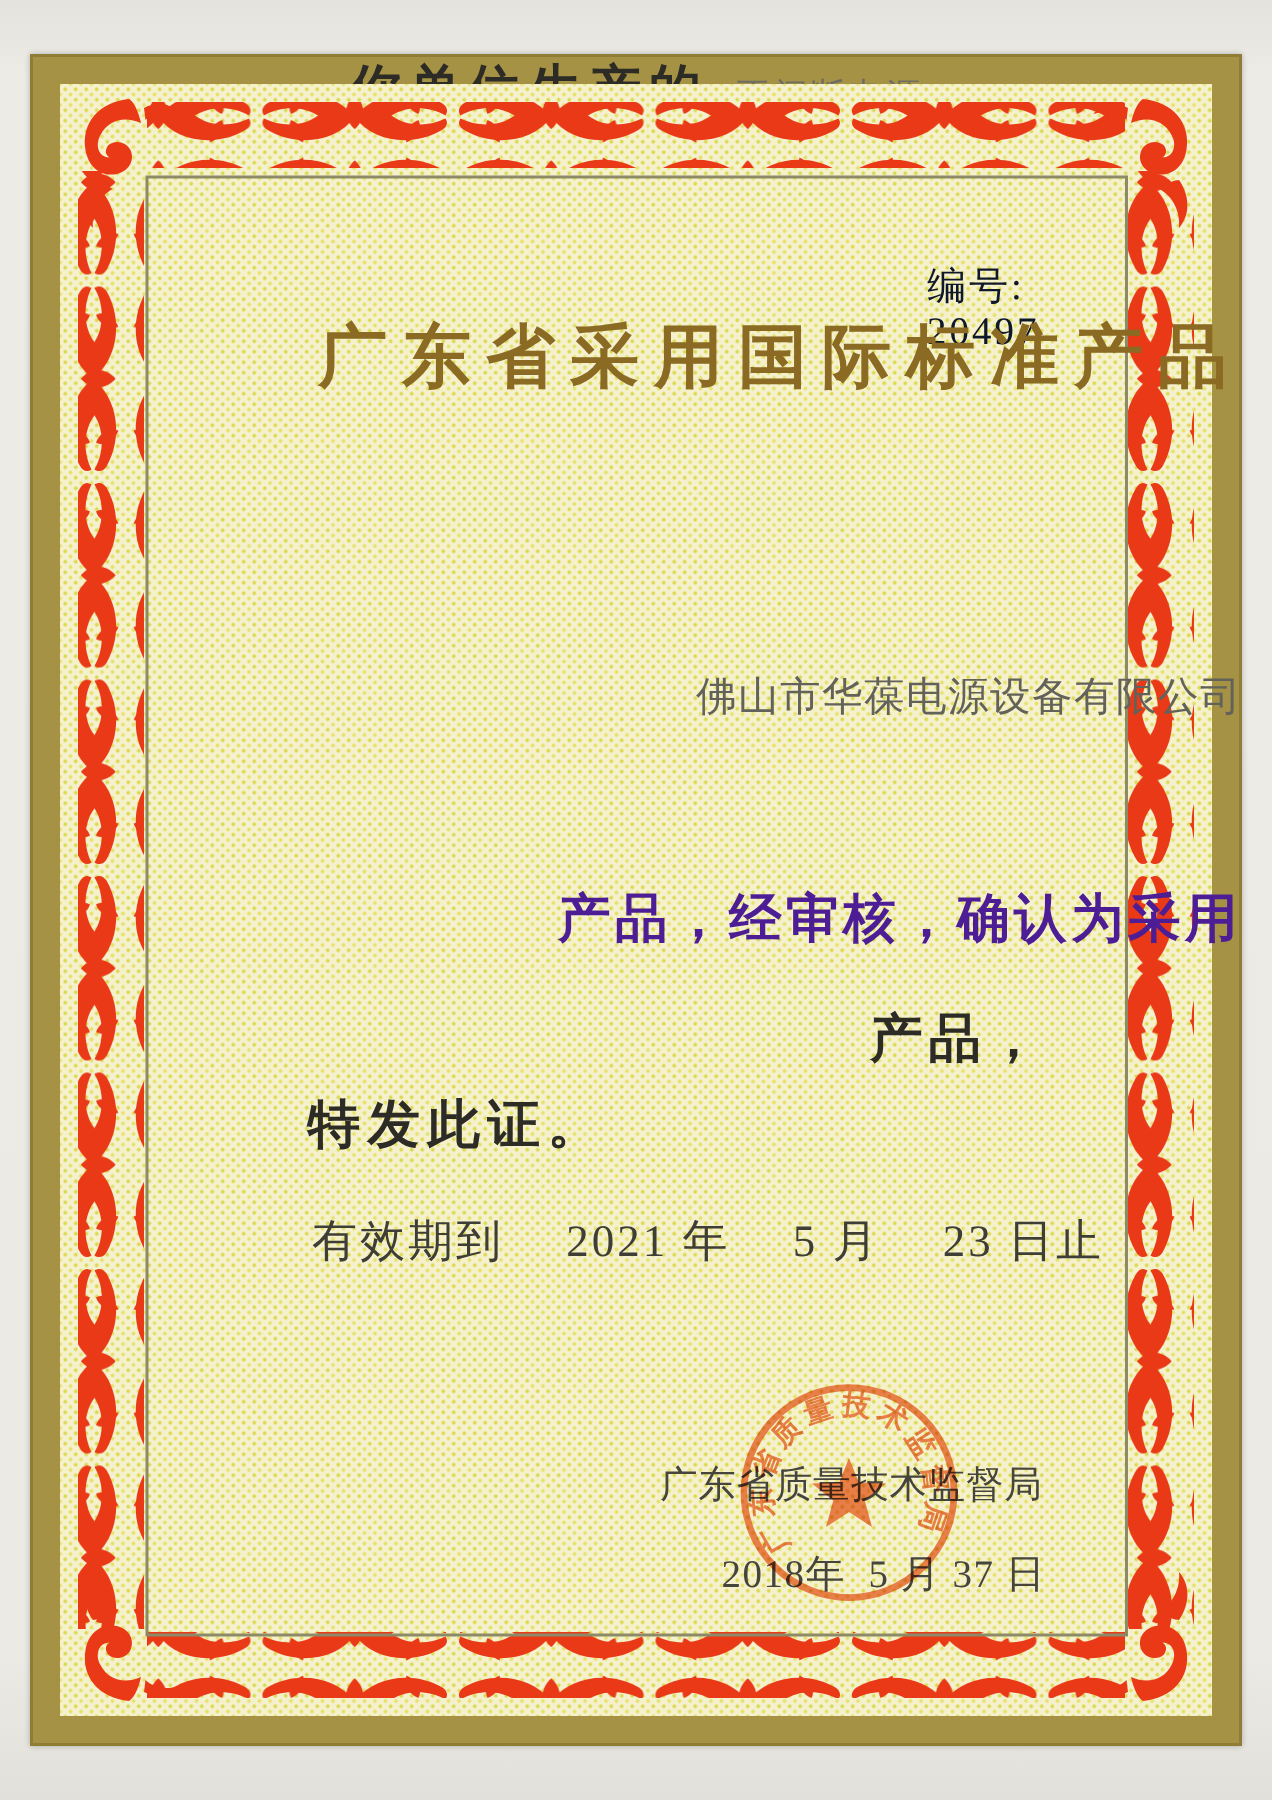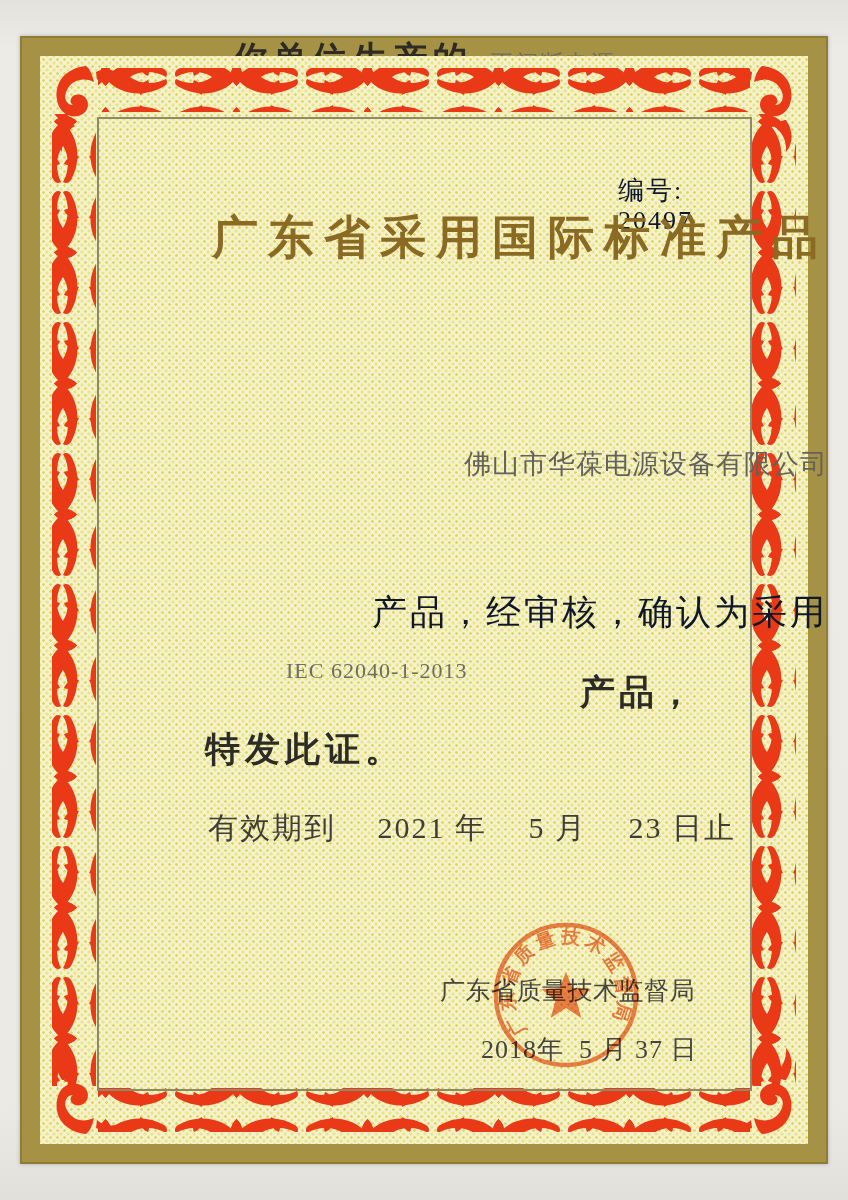--- a/index.html
+++ b/index.html
@@ -47,21 +47,21 @@
   }
   .company{
     top:413px;font-size:27px;letter-spacing:1px;color:#63625a;
   }
   .line1{
     top:489px;left:16px;right:0;display:flex;justify-content:center;
     align-items:baseline;gap:18px;
   }
   .big-black{font-size:35px;font-weight:bold;color:#2d2b25;letter-spacing:5px;}
   .product-name{font-size:23px;color:#6e6d62;letter-spacing:2px;}
-  .line2{top:557px;font-size:35px;font-weight:normal;color:#0f172a;letter-spacing:3px;}
+  .line2{top:557px;font-size:35px;font-weight:bold;color:#4c1d95;letter-spacing:3px;}
   .standard{top:622px;left:266px;font-size:22px;color:#6e6d62;letter-spacing:1px;}
   .product-word{top:637px;left:560px;font-size:35px;font-weight:bold;color:#2d2b25;letter-spacing:4px;text-align:right;}
   .issue-line{top:694px;left:185px;font-size:35px;font-weight:bold;color:#2d2b25;letter-spacing:5px;}
   .validity{top:775px;left:188px;font-size:30px;color:#3f3e36;letter-spacing:2px;}
   .issuer{top:941px;left:420px;font-size:25px;color:#46453d;letter-spacing:0.5px;}
   .issue-date{top:999px;left:461px;font-size:26px;color:#46453d;letter-spacing:1px;}
   .seal{
     position:absolute;left:466px;top:879px;width:160px;height:160px;
     mix-blend-mode:multiply;opacity:.82;
   }
@@ -122,21 +122,20 @@
 
     <div class="txt centered company">佛山市华葆电源设备有限公司</div>
 
     <div class="line1">
       <span class="big-black">你单位生产的</span>
       <span class="product-name">不间断电源</span>
     </div>
 
     <div class="txt centered line2">产品，经审核，确认为采用</div>
 
-    <div class="txt standard">IEC 62040-1-2013</div>
 
     <div class="txt product-word">产品，</div>
 
     <div class="txt issue-line">特发此证。</div>
 
     <div class="txt validity">有效期到　 2021 年 　5 月　 23 日止</div>
 
     <div class="txt issuer">广东省质量技术监督局</div>
 
     <div class="txt issue-date">2018年  5 月 37 日</div>

